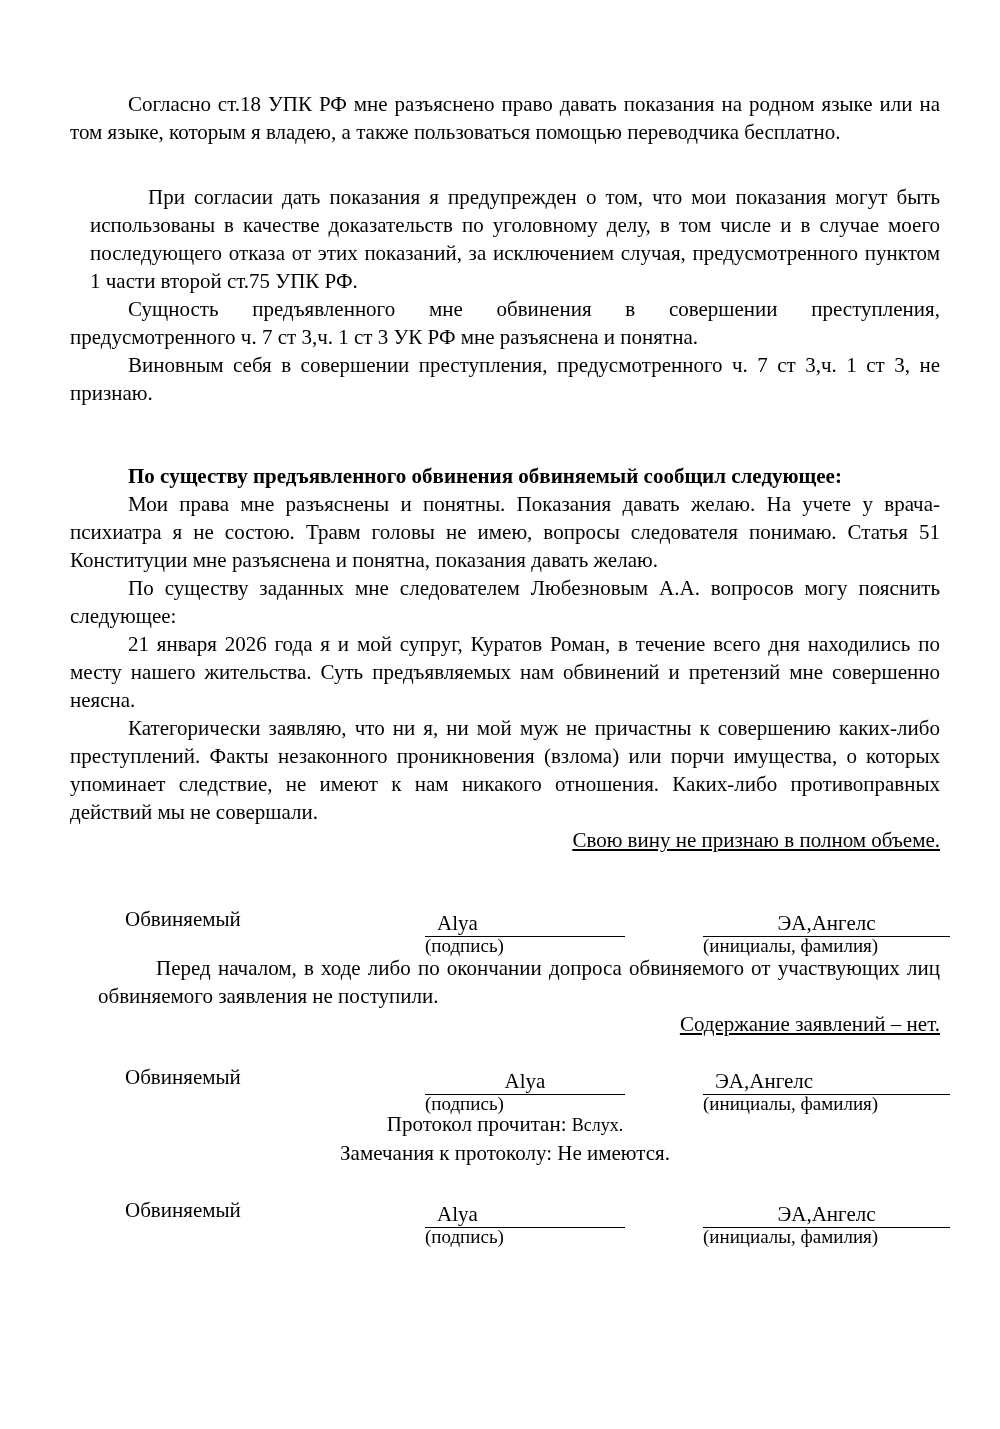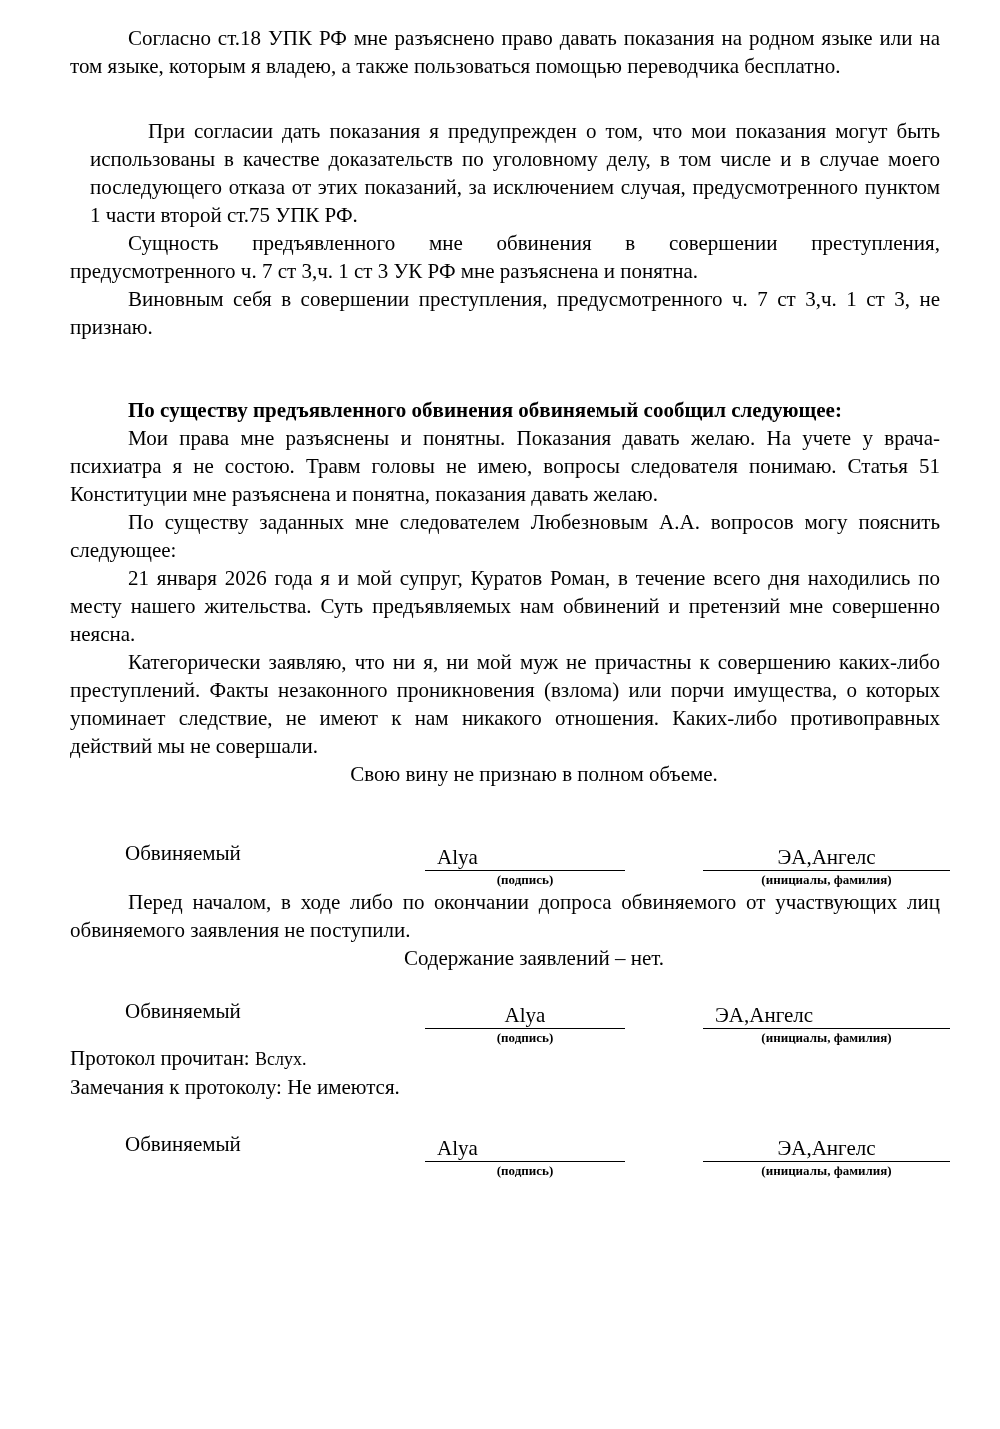--- a/index.html
+++ b/index.html
@@ -10,44 +10,45 @@
   .page {
     position: relative;
     width: 1000px;
     height: 1429px;
     background: #ffffff;
     color: #000000;
     font-family: "Liberation Serif", "DejaVu Serif", serif;
     font-size: 21px;
     line-height: 28px;
     box-sizing: border-box;
-    padding: 24px 60px 0 70px;
+    padding: 90px 60px 0 70px;
     overflow: hidden;
   }
   .para {
     margin: 0;
     text-align: justify;
     text-indent: 58px;
   }
   .para.single {
-    text-align: center;
+    text-align: right;
+    text-decoration: underline;
   }
   .heading {
     font-weight: bold;
   }
   .gap-p2      { margin-top: 37px; margin-left: 20px; }
   .gap-heading { margin-top: 55px; }
   .gap-p6      { }
   .gap-sig1    { margin-top: 52px; }
-  .gap-p10     { margin-top: 2px; }
+  .gap-p10     { margin-top: 2px; margin-left: 28px; }
   .gap-sig2    { margin-top: 26px; }
   .gap-sig3    { margin-top: 30px; }
   .plain-line {
     margin: 0;
-    text-align: left;
+    text-align: center;
     text-indent: 0;
   }
   .small-value {
     font-size: 18px;
   }
   .sig-row {
     position: relative;
     height: 46px;
   }
   .sig-role {
@@ -68,25 +69,23 @@
     line-height: 26px;
     border-bottom: 1.5px solid #000;
     text-align: center;
     white-space: nowrap;
   }
   .sig-name.align-left {
     text-align: left;
     padding-left: 12px;
   }
   .sig-caption {
-    font-size: 13px;
+    font-size: 19px;
     line-height: 16px;
-    text-align: center;
     padding-top: 1px;
-    font-weight: bold;
   }
 </style>
 </head>
 <body>
 
 <div class="page">
 
   <p class="para">Согласно ст.18 УПК РФ мне разъяснено право давать показания на родном языке или на том языке, которым я владею, а также пользоваться помощью переводчика бесплатно.</p>
 
   <p class="para gap-p2">При согласии дать показания я предупрежден о том, что мои показания могут быть использованы в качестве доказательств по уголовному делу, в том числе и в случае моего последующего отказа от этих показаний, за исключением случая, предусмотренного пунктом 1 части второй ст.75 УПК РФ.</p>

